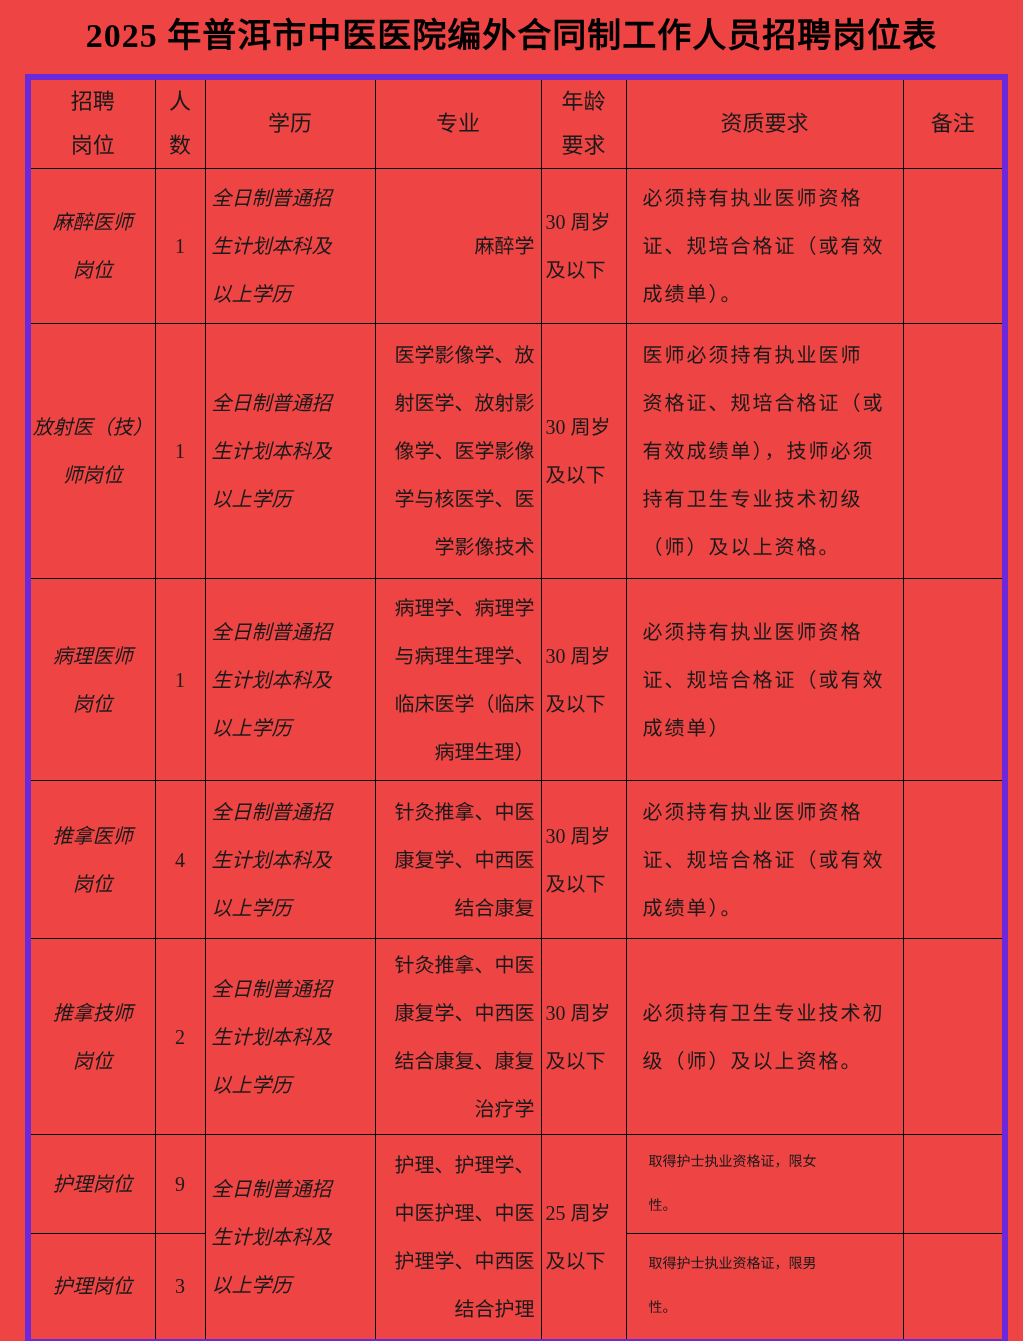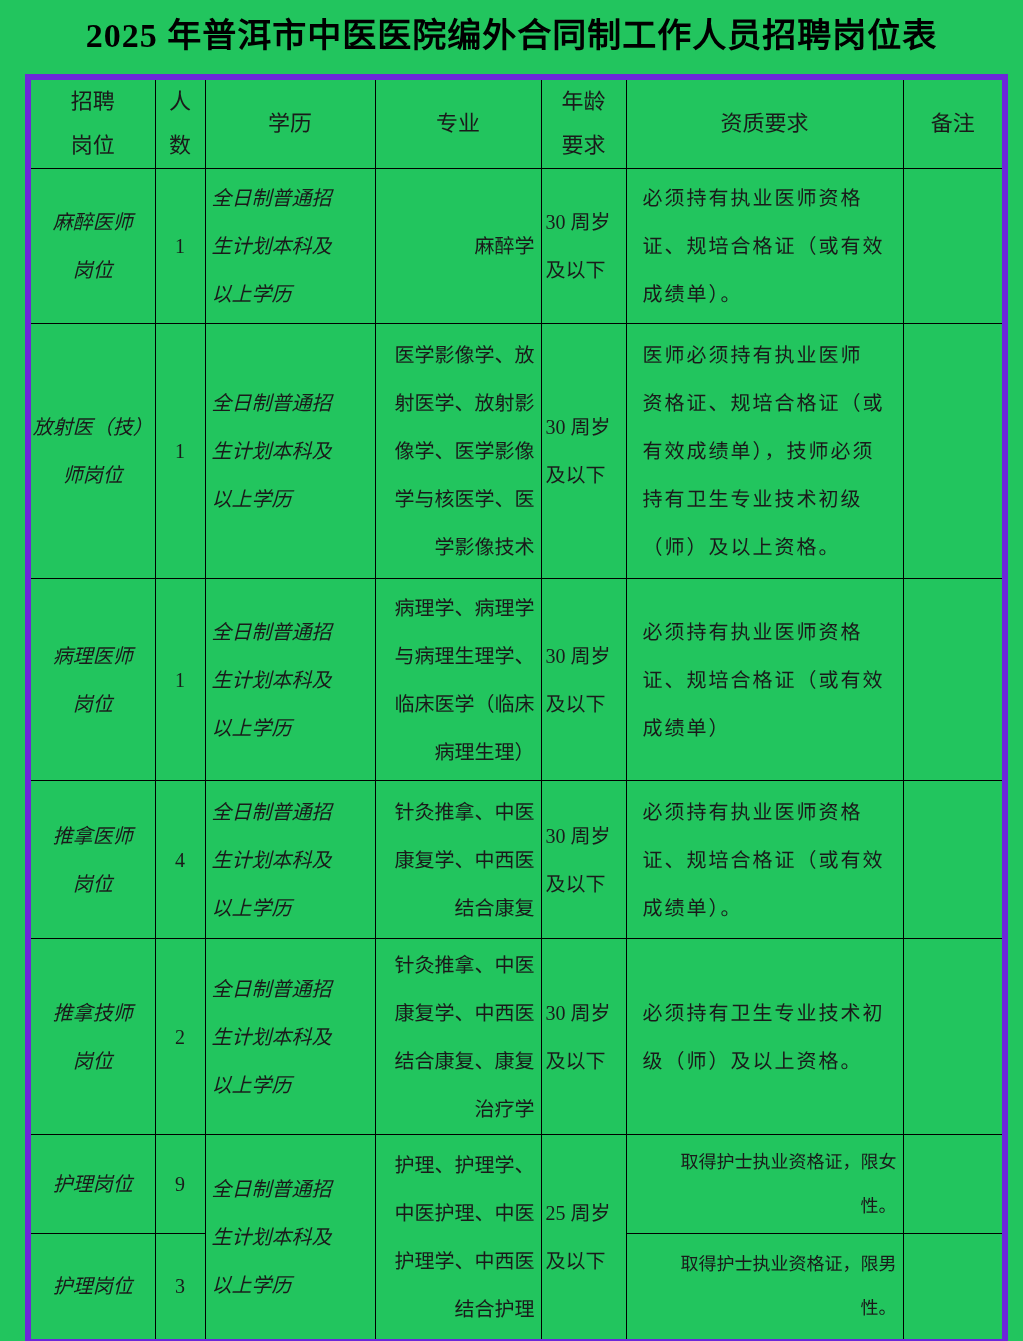--- a/index.html
+++ b/index.html
@@ -5,21 +5,21 @@
   html, body {
     margin: 0;
     padding: 0;
     background: #ffffff;
     color: #1a1a1a;
     font-family: "Liberation Serif", "DejaVu Serif", serif;
   }
   .page {
     width: 1023px;
     height: 1341px;
-    background: #22c55e;
+    background: #ef4444;
     overflow: hidden;
   }
   .title {
     margin: 12px 0 0 0;
     text-align: center;
     font-size: 34px;
     font-weight: bold;
     line-height: 48px;
     letter-spacing: 1px;
     color: #000000;
@@ -54,21 +54,21 @@
   tr.h-r4 { height: 158px; }
   tr.h-r5 { height: 196px; }
   tr.h-r6 { height: 99px; }
   tr.h-r7 { height: 108px; }
   .c-pos   { text-align: center; padding: 0 1px; font-style: italic; }
   .c-num   { text-align: center; }
   .c-edu   { text-align: left; padding: 0 6px; font-style: italic; }
   .c-major { text-align: right; padding: 0 6px; }
   .c-age   { text-align: left; padding: 0 4px; }
   .c-qual  { text-align: left; padding: 0 16px; letter-spacing: 2px; }
-  .c-qual-sm { text-align: right; padding: 0 6px; letter-spacing: 0; font-size: 18px; line-height: 44px; }
+  .c-qual-sm { text-align: left; padding: 0 22px; letter-spacing: 0; font-size: 14px; line-height: 44px; }
   .c-remark { }
 </style>
 </head>
 <body>
 
 <div class="page">
 
   <h1 class="title">2025 年普洱市中医医院编外合同制工作人员招聘岗位表</h1>
 
   <table class="recruit">

